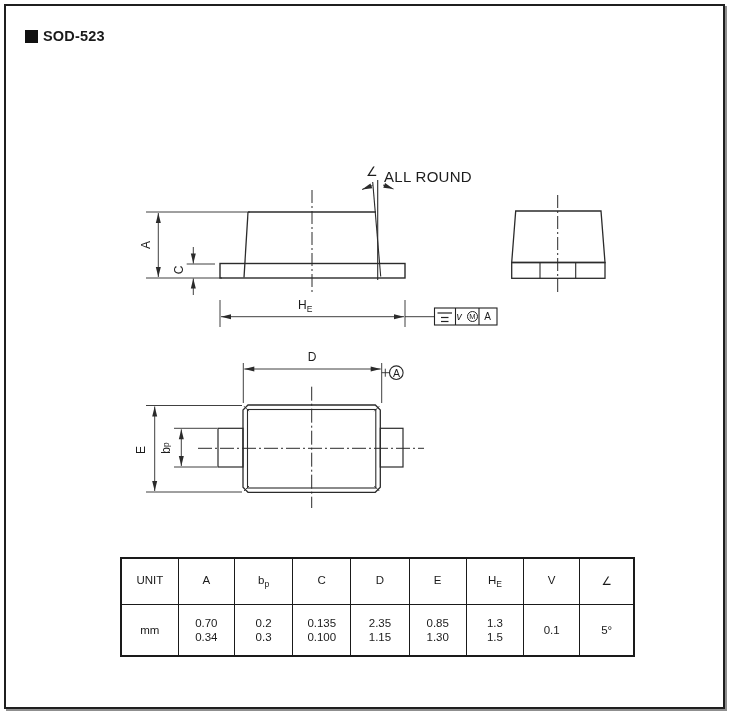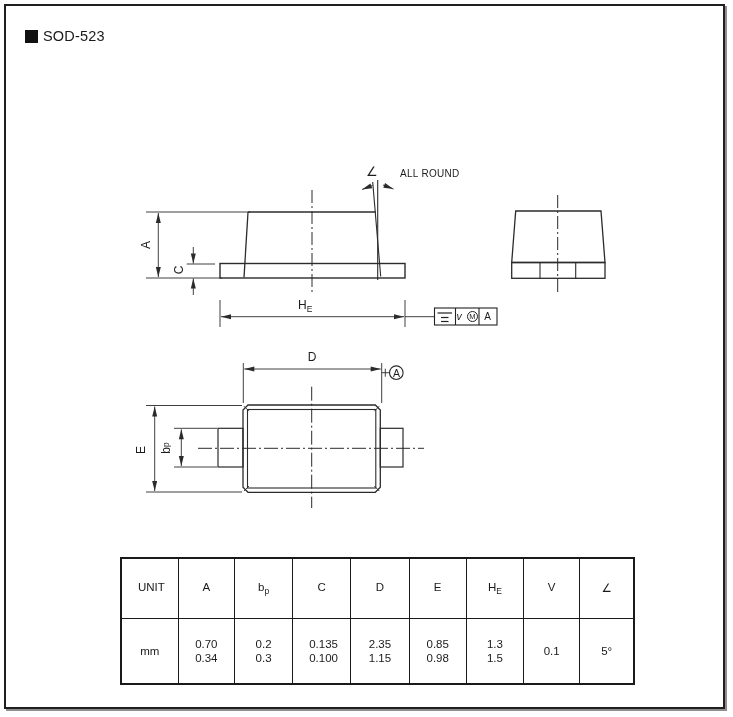--- a/index.html
+++ b/index.html
@@ -4,30 +4,30 @@
 <style>
   html,body{margin:0;padding:0;background:#ffffff;}
   body{width:733px;height:717px;position:relative;font-family:"Liberation Sans",sans-serif;color:#1a1a1a;}
   .frame{position:absolute;left:4px;top:4px;width:717px;height:701px;border:2px solid #1f1f1f;box-shadow:2px 2px 0 #8f8f8f;background:#fff;}
   svg{position:absolute;left:0;top:0;}
   .label{position:absolute;color:#1d1d1d;white-space:nowrap;}
   .vlabel{position:absolute;width:40px;height:16px;display:flex;align-items:center;justify-content:center;transform:rotate(-90deg);color:#1d1d1d;}
   .t12{font-size:12px;}
   .title-row{position:absolute;left:25px;top:28px;display:flex;align-items:center;gap:5px;}
   .title-sq{width:13px;height:13px;background:#111;}
-  .title-txt{font-size:14.5px;font-weight:normal;letter-spacing:.2px;}
+  .title-txt{font-size:14.5px;font-weight:bold;letter-spacing:.2px;}
   sub.dim{font-size:8.5px;vertical-align:-3px;}
   .mcircle{position:absolute;left:466.5px;top:310.5px;width:11.5px;height:11.5px;border:1.1px solid #222;border-radius:50%;box-sizing:border-box;display:flex;align-items:center;justify-content:center;font-size:7.5px;color:#1d1d1d;}
   .datumA{position:absolute;left:390px;top:366px;width:13px;height:13.5px;display:flex;align-items:center;justify-content:center;font-size:10.5px;color:#1d1d1d;}
   .frame-v{position:absolute;left:456.5px;top:309.5px;font-size:10.5px;font-style:italic;}
   .frame-a{position:absolute;left:479px;top:310.5px;width:17px;text-align:center;font-size:10px;}
   .angle-glyph{position:absolute;left:366px;top:164px;font-size:13px;}
-  .allround{position:absolute;left:400px;top:168px;font-size:10px;letter-spacing:.3px;}
+  .allround{position:absolute;left:384px;top:168px;font-size:15px;letter-spacing:.3px;}
   table.dims{position:absolute;left:120px;top:557px;border-collapse:collapse;table-layout:fixed;width:515px;border:2px solid #1a1a1a;}
-  table.dims td{border:1.2px solid #1a1a1a;text-align:center;vertical-align:middle;padding:16px;font-size:11.5px;color:#1a1a1a;}
+  table.dims td{border:1.2px solid #1a1a1a;text-align:center;vertical-align:middle;padding:9px;font-size:11.5px;color:#1a1a1a;}
   tr.hdr td{height:27px;}
   tr.dat td{height:32px;}
   .cv{line-height:14.5px;}
 </style>
 </head>
 <body>
 
 <div class="frame"></div>
 
 <div class="title-row">
@@ -178,21 +178,21 @@
     <td>
           <div class="cv">0.135</div>
           <div class="cv">0.100</div>
         </td>
     <td>
           <div class="cv">2.35</div>
           <div class="cv">1.15</div>
         </td>
     <td>
           <div class="cv">0.85</div>
-          <div class="cv">0.98</div>
+          <div class="cv">1.30</div>
         </td>
     <td>
           <div class="cv">1.3</div>
           <div class="cv">1.5</div>
         </td>
     <td>
           <div class="cv">0.1</div>
           <div class="cv"></div>
         </td>
     <td>

